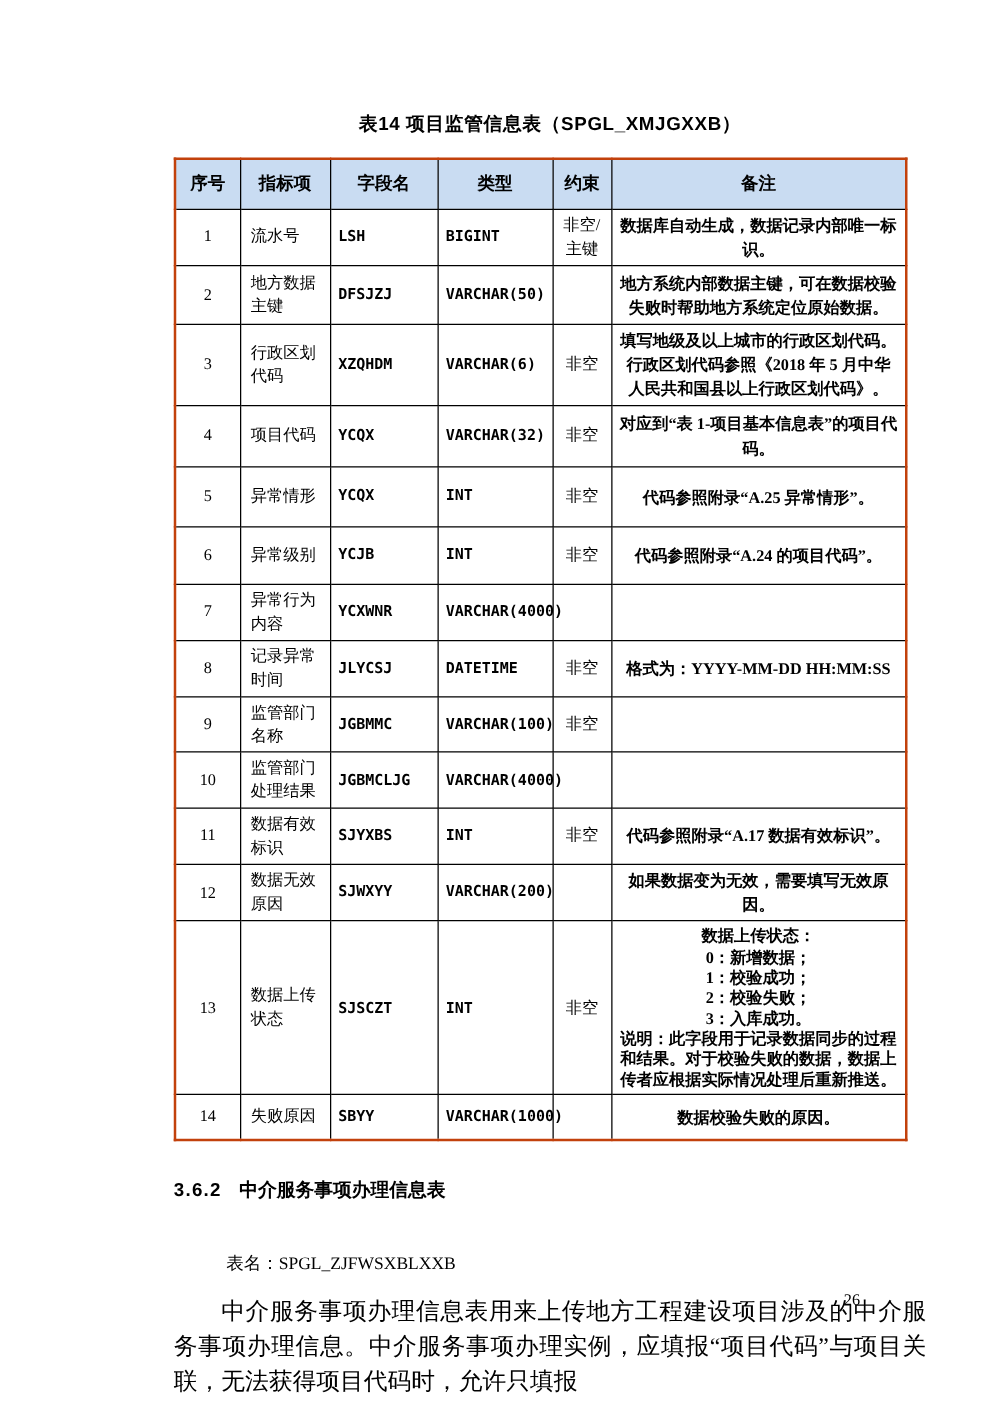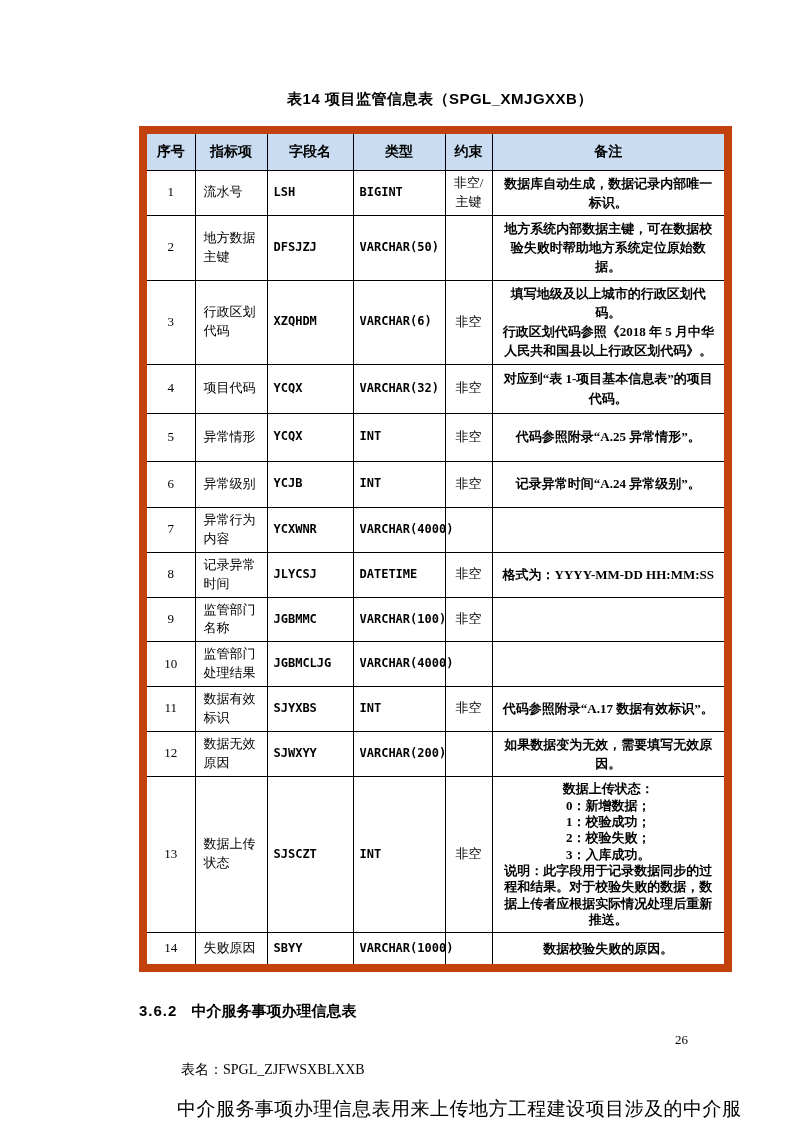--- a/index.html
+++ b/index.html
@@ -23,21 +23,21 @@
     font-family:"Liberation Sans", sans-serif;
     font-weight:bold;
     font-size:15px;
     letter-spacing:0.5px;
   }
   table.spec-table {
     margin-top:17px;
     width:585px;
     border-collapse:collapse;
     table-layout:fixed;
-    border:8px solid #c2410c;
+    border:2px solid #c2410c;
   }
   .spec-table th, .spec-table td {
     border:1px solid #000;
     vertical-align:middle;
   }
   .spec-table th {
     background:#c9dcf2;
     font-family:"Liberation Sans", sans-serif;
     font-weight:bold;
     font-size:14px;
@@ -159,21 +159,21 @@
           <td class="c-type">INT</td>
           <td class="c-cons">非空</td>
           <td class="c-remark">代码参照附录“A.25 异常情形”。</td>
         </tr>
         <tr data-row="6" style="height: 46px;">
           <td class="c-no">6</td>
           <td class="c-ind">异常级别</td>
           <td class="c-field">YCJB</td>
           <td class="c-type">INT</td>
           <td class="c-cons">非空</td>
-          <td class="c-remark">记录异常时间“A.24 异常级别”。</td>
+          <td class="c-remark">代码参照附录“A.24 的项目代码”。</td>
         </tr>
         <tr data-row="7" style="height: 45px;">
           <td class="c-no">7</td>
           <td class="c-ind">异常行为内容</td>
           <td class="c-field">YCXWNR</td>
           <td class="c-type">VARCHAR(4000)</td>
           <td class="c-cons"></td>
           <td class="c-remark"></td>
         </tr>
         <tr data-row="8" style="height: 45px;">

